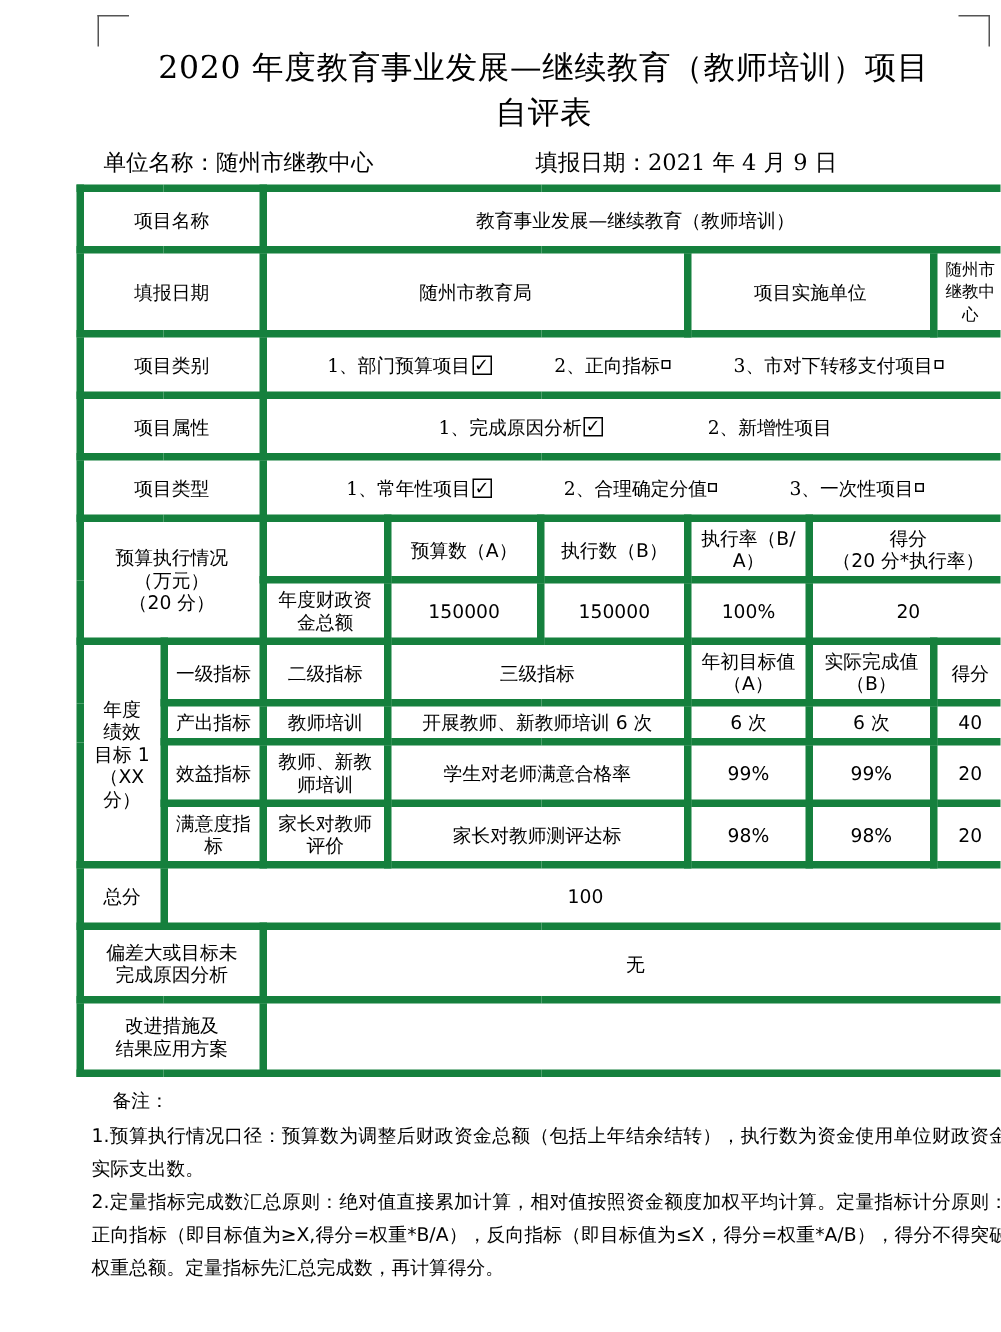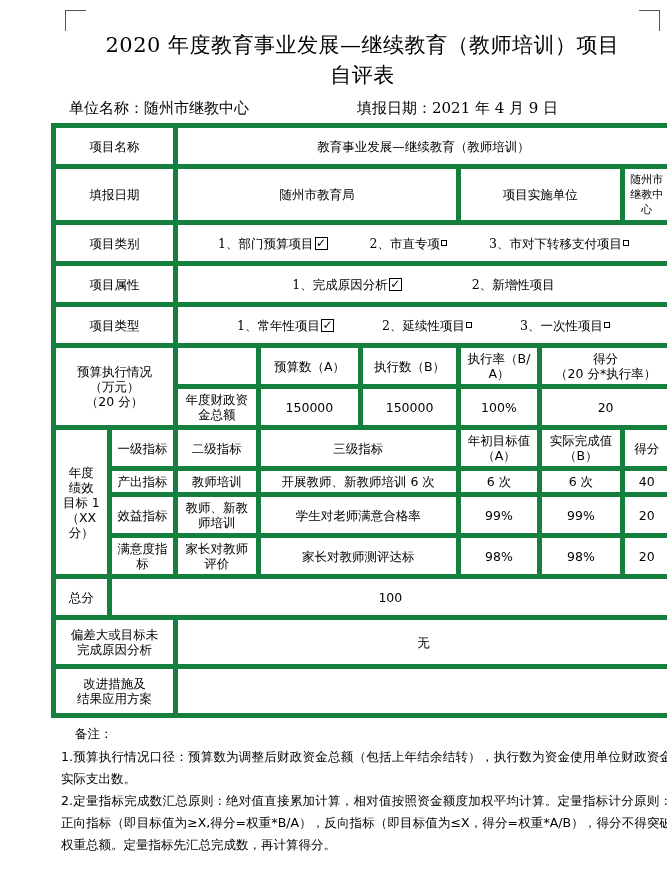--- a/index.html
+++ b/index.html
@@ -172,21 +172,21 @@
         <td class="label tall" colspan="2">项目类别</td>
         <td colspan="6">
           <div class="opt-group">
             <span class="opt" style="margin-right:42px">
               <span class="num">1、</span>
                 <span>部门预算项目</span>
                 <span class="box-checked">✓</span>
             </span>
             <span class="opt" style="margin-right:42px">
               <span class="num">2、</span>
-                <span>市直专项</span>
+                <span>正向指标</span>
                 <span class="box-empty"></span>
             </span>
             <span class="opt">
               <span class="num">3、</span>
                 <span>市对下转移支付项目</span>
                 <span class="box-empty"></span>
             </span>
           </div>
         </td>
       </tr>
@@ -212,21 +212,21 @@
         <td class="label tall" colspan="2">项目类型</td>
         <td colspan="6">
           <div class="opt-group">
             <span class="opt" style="margin-right:48px">
               <span class="num">1、</span>
                 <span>常年性项目</span>
                 <span class="box-checked">✓</span>
             </span>
             <span class="opt" style="margin-right:48px">
               <span class="num">2、</span>
-                <span>延续性项目</span>
+                <span>合理确定分值</span>
                 <span class="box-empty"></span>
             </span>
             <span class="opt">
               <span class="num">3、</span>
                 <span>一次性项目</span>
                 <span class="box-empty"></span>
             </span>
           </div>
         </td>
       </tr>

